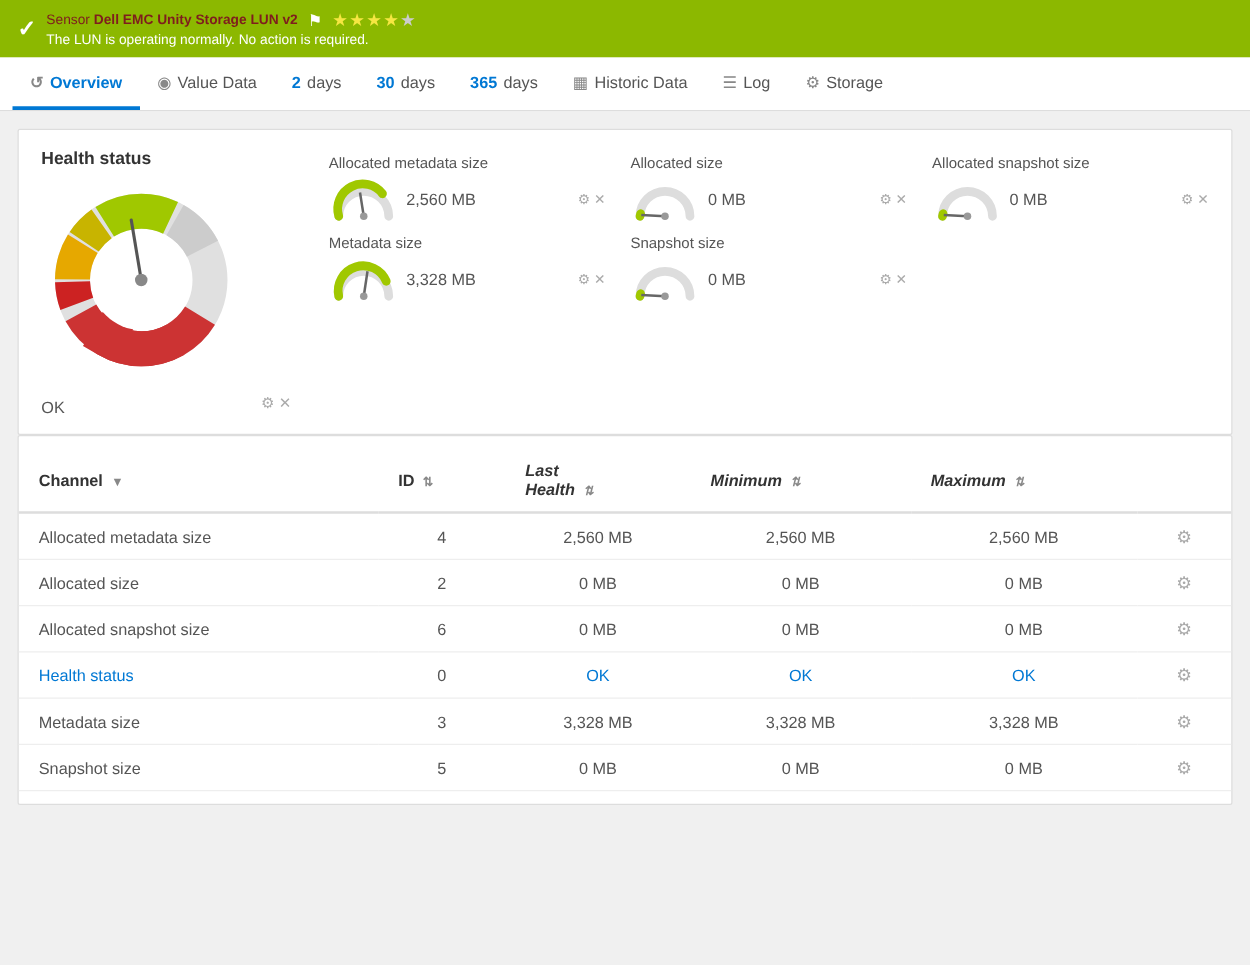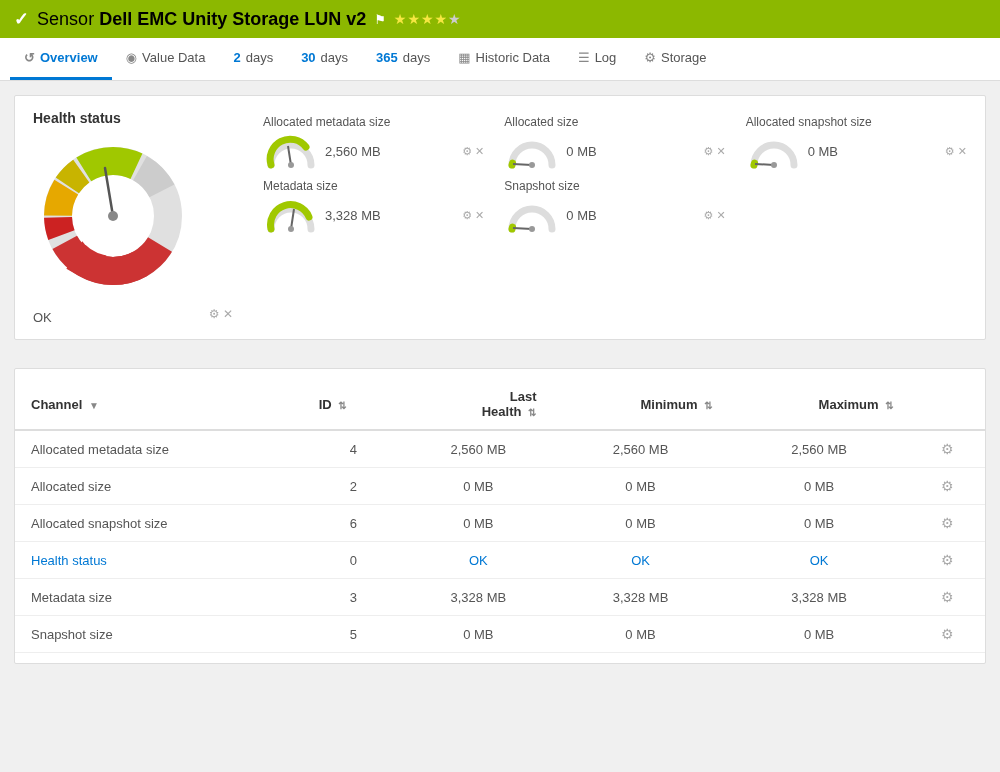--- a/index.html
+++ b/index.html
@@ -13,22 +13,22 @@
       align-items: center;
       gap: 8px;
     }
     .header-check {
       color: white;
       font-size: 18px;
       font-weight: bold;
     }
     .header-title-block {}
     .header-sensor-label {
-      color: #000000;
-      font-size: 18px;
+      color: #7f1d1d;
+      font-size: 11px;
       font-weight: bold;
     }
     .header-sensor-label span.sensor-word {
       font-weight: normal;
     }
     .header-flag {
       color: white;
       font-size: 13px;
     }
     .header-stars {
@@ -82,21 +82,21 @@
     .main {
       padding: 14px;
       background: #f0f0f0;
     }
 
     
     .card {
       background: white;
       border: 1px solid #ddd;
       border-radius: 2px;
-      margin-bottom: 28px;
+      margin-bottom: 0;
     }
     .health-card {
       padding: 14px 18px 10px;
       display: flex;
       align-items: flex-start;
       gap: 30px;
     }
     .health-left {
       min-width: 200px;
     }
@@ -181,21 +181,22 @@
       padding-left: 16px;
     }
     thead th {
       padding: 10px 16px;
       font-size: 13px;
       font-weight: bold;
       color: #333;
       text-align: left;
     }
     thead th.right {
-      text-align: right;
+      text-align: left;
+      font-style: italic;
     }
     .sort-icon {
       font-size: 10px;
       color: #888;
       margin-left: 3px;
     }
     tbody tr {
       border-bottom: 1px solid #eee;
     }
     tbody td {
@@ -220,20 +221,21 @@
   <div class="header-check">✓</div>
   <div class="header-title-block">
     <div style="display:flex;align-items:center;gap:8px;">
       <span class="header-sensor-label">
         <span class="sensor-word">Sensor</span>
         <strong>Dell EMC Unity Storage LUN v2</strong>
       </span>
       <span class="header-flag">⚑</span>
       <span class="header-stars">★★★★<span class="empty-star">★</span></span>
     </div>
+    <div class="header-subtitle">The LUN is operating normally. No action is required.</div>
   </div>
 </div>
 
 <div class="tabs">
   <div class="tab active">
     <span class="tab-icon">↺</span>
     <span>Overview</span>
   </div>
   <div class="tab">
     <span class="tab-icon">◉</span>

